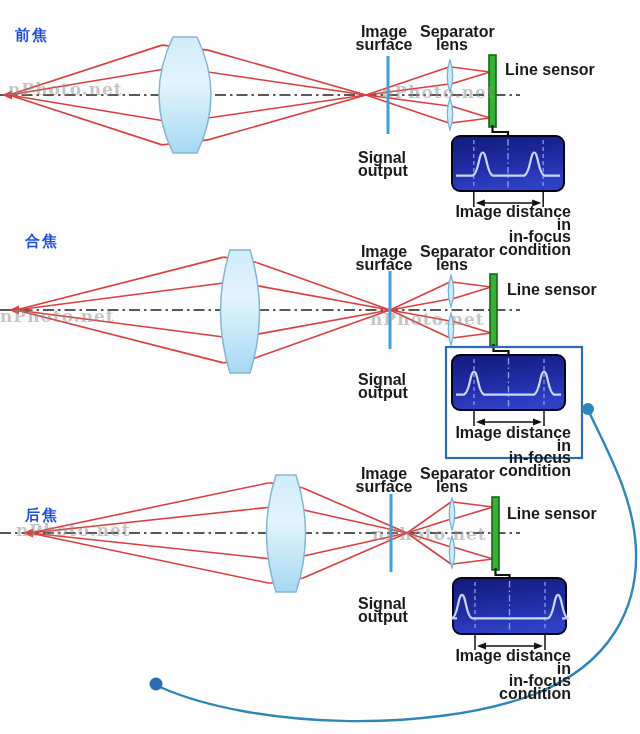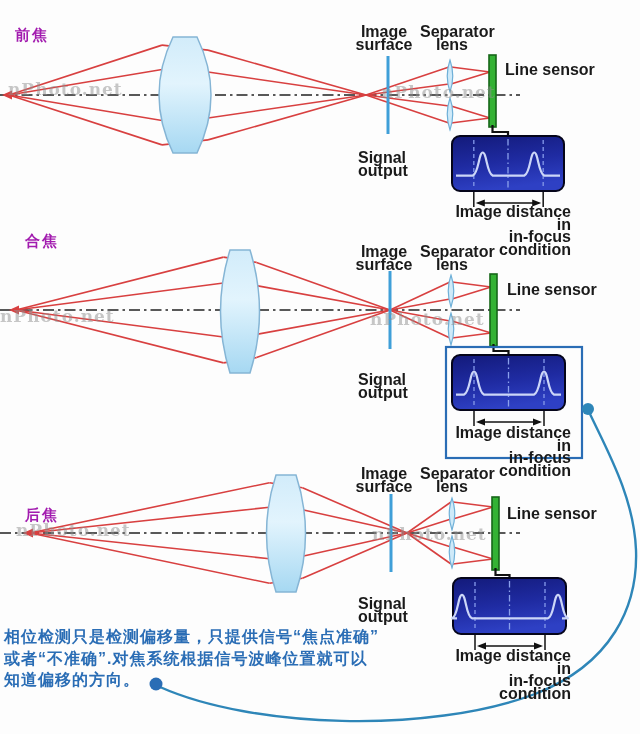--- a/index.html
+++ b/index.html
@@ -1,21 +1,21 @@
 <!DOCTYPE html>
 <html><head>
 <meta charset="utf-8">
 <style>
   html,body{margin:0;padding:0;}
   body{width:640px;height:734px;background:#fdfdfd;overflow:hidden;
        font-family:"Liberation Sans",sans-serif;position:relative;}
   .stage{position:absolute;left:0;top:0;width:640px;height:734px;}
   svg#diagram{position:absolute;left:0;top:0;}
   .txt{position:absolute;color:#1a1a1a;font-weight:bold;font-size:16px;line-height:12.5px;}
-  .zh-label{position:absolute;font-size:15px;font-weight:bold;color:#a21caf;letter-spacing:2px;}
+  .zh-label{position:absolute;font-size:15px;font-weight:bold;color:#1d4ed8;letter-spacing:2px;}
   .surf-label,.sep-label{width:64px;text-align:center;}
   .sig-label{width:88px;}
   .cap-label{width:124px;text-align:right;}
   .watermark{position:absolute;font-family:"DejaVu Serif",serif;font-weight:bold;
              font-size:17px;color:#909090;opacity:.5;white-space:nowrap;letter-spacing:1px;}
   .footnote{position:absolute;left:4px;top:626px;color:#2a6db5;font-weight:bold;
             font-size:16px;line-height:21.5px;letter-spacing:1px;white-space:nowrap;}
 </style>
 </head>
 <body>
@@ -225,18 +225,13 @@
 
   <div class="txt surf-label" style="left:352px;top:468px">Image surface</div>
   <div class="txt sep-label" style="left:420px;top:468px">Separator lens</div>
   <div class="txt" style="left:507px;top:508px">Line sensor</div>
   <div class="txt sig-label" style="left:358px;top:598px">Signal output</div>
   <div class="txt cap-label" style="left:447px;top:650px">
     <div>Image distance in</div>
     <div>in-focus condition</div>
   </div>
 
-  <div class="footnote">
-    <div>相位检测只是检测偏移量，只提供信号“焦点准确”</div>
-    <div>或者“不准确”.对焦系统根据信号波峰位置就可以</div>
-    <div>知道偏移的方向。</div>
-  </div>
 </div>
 
 </body></html>

